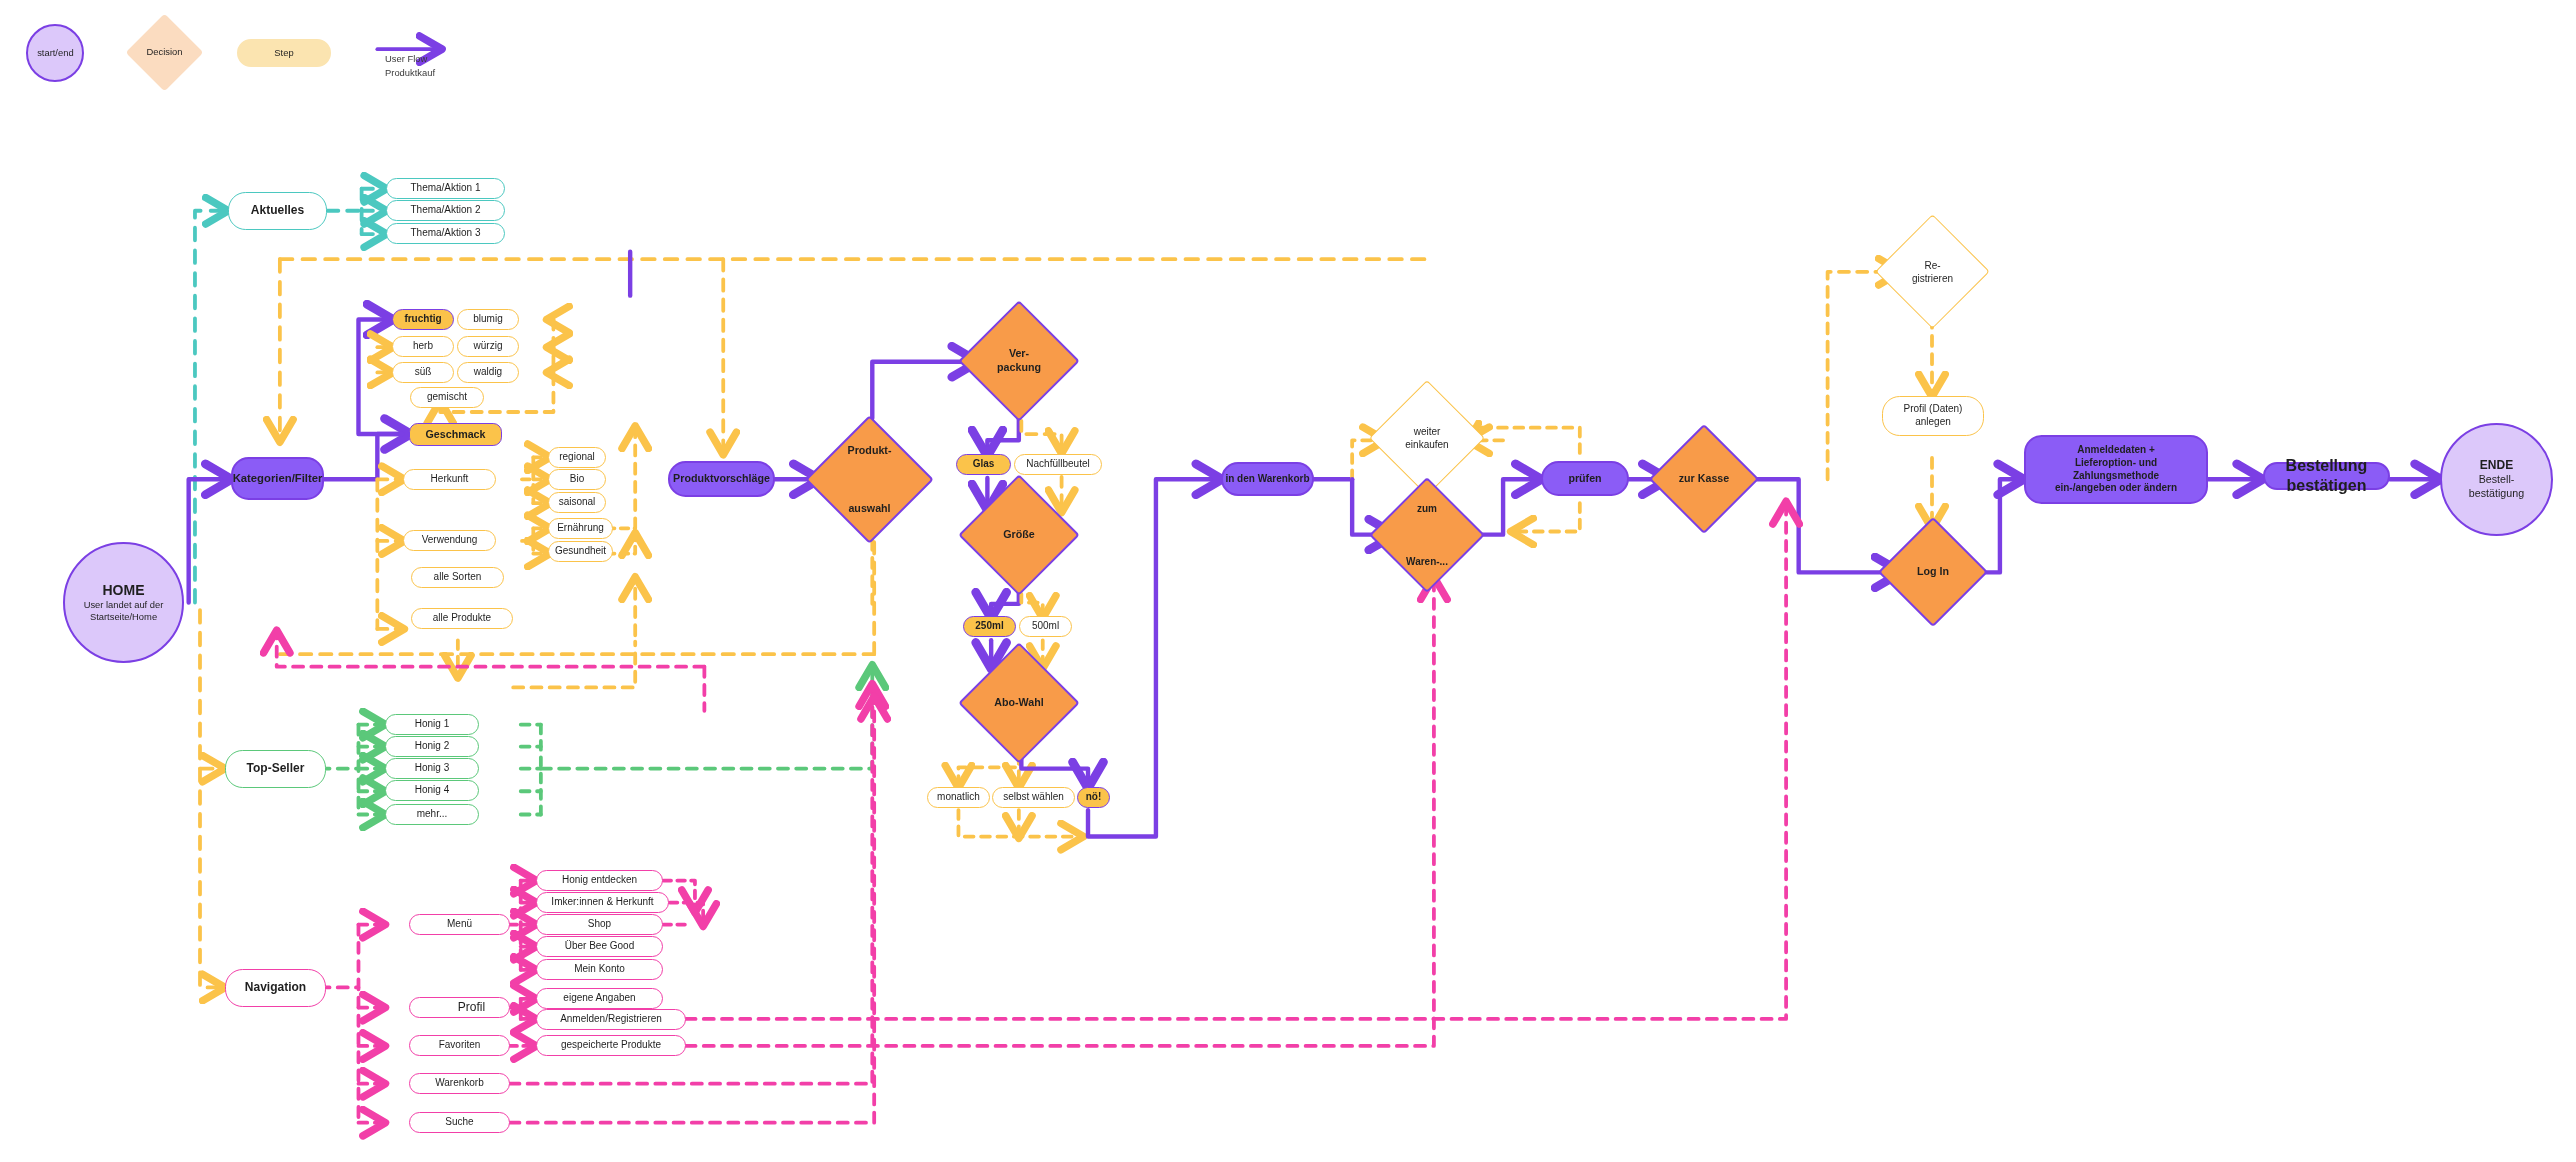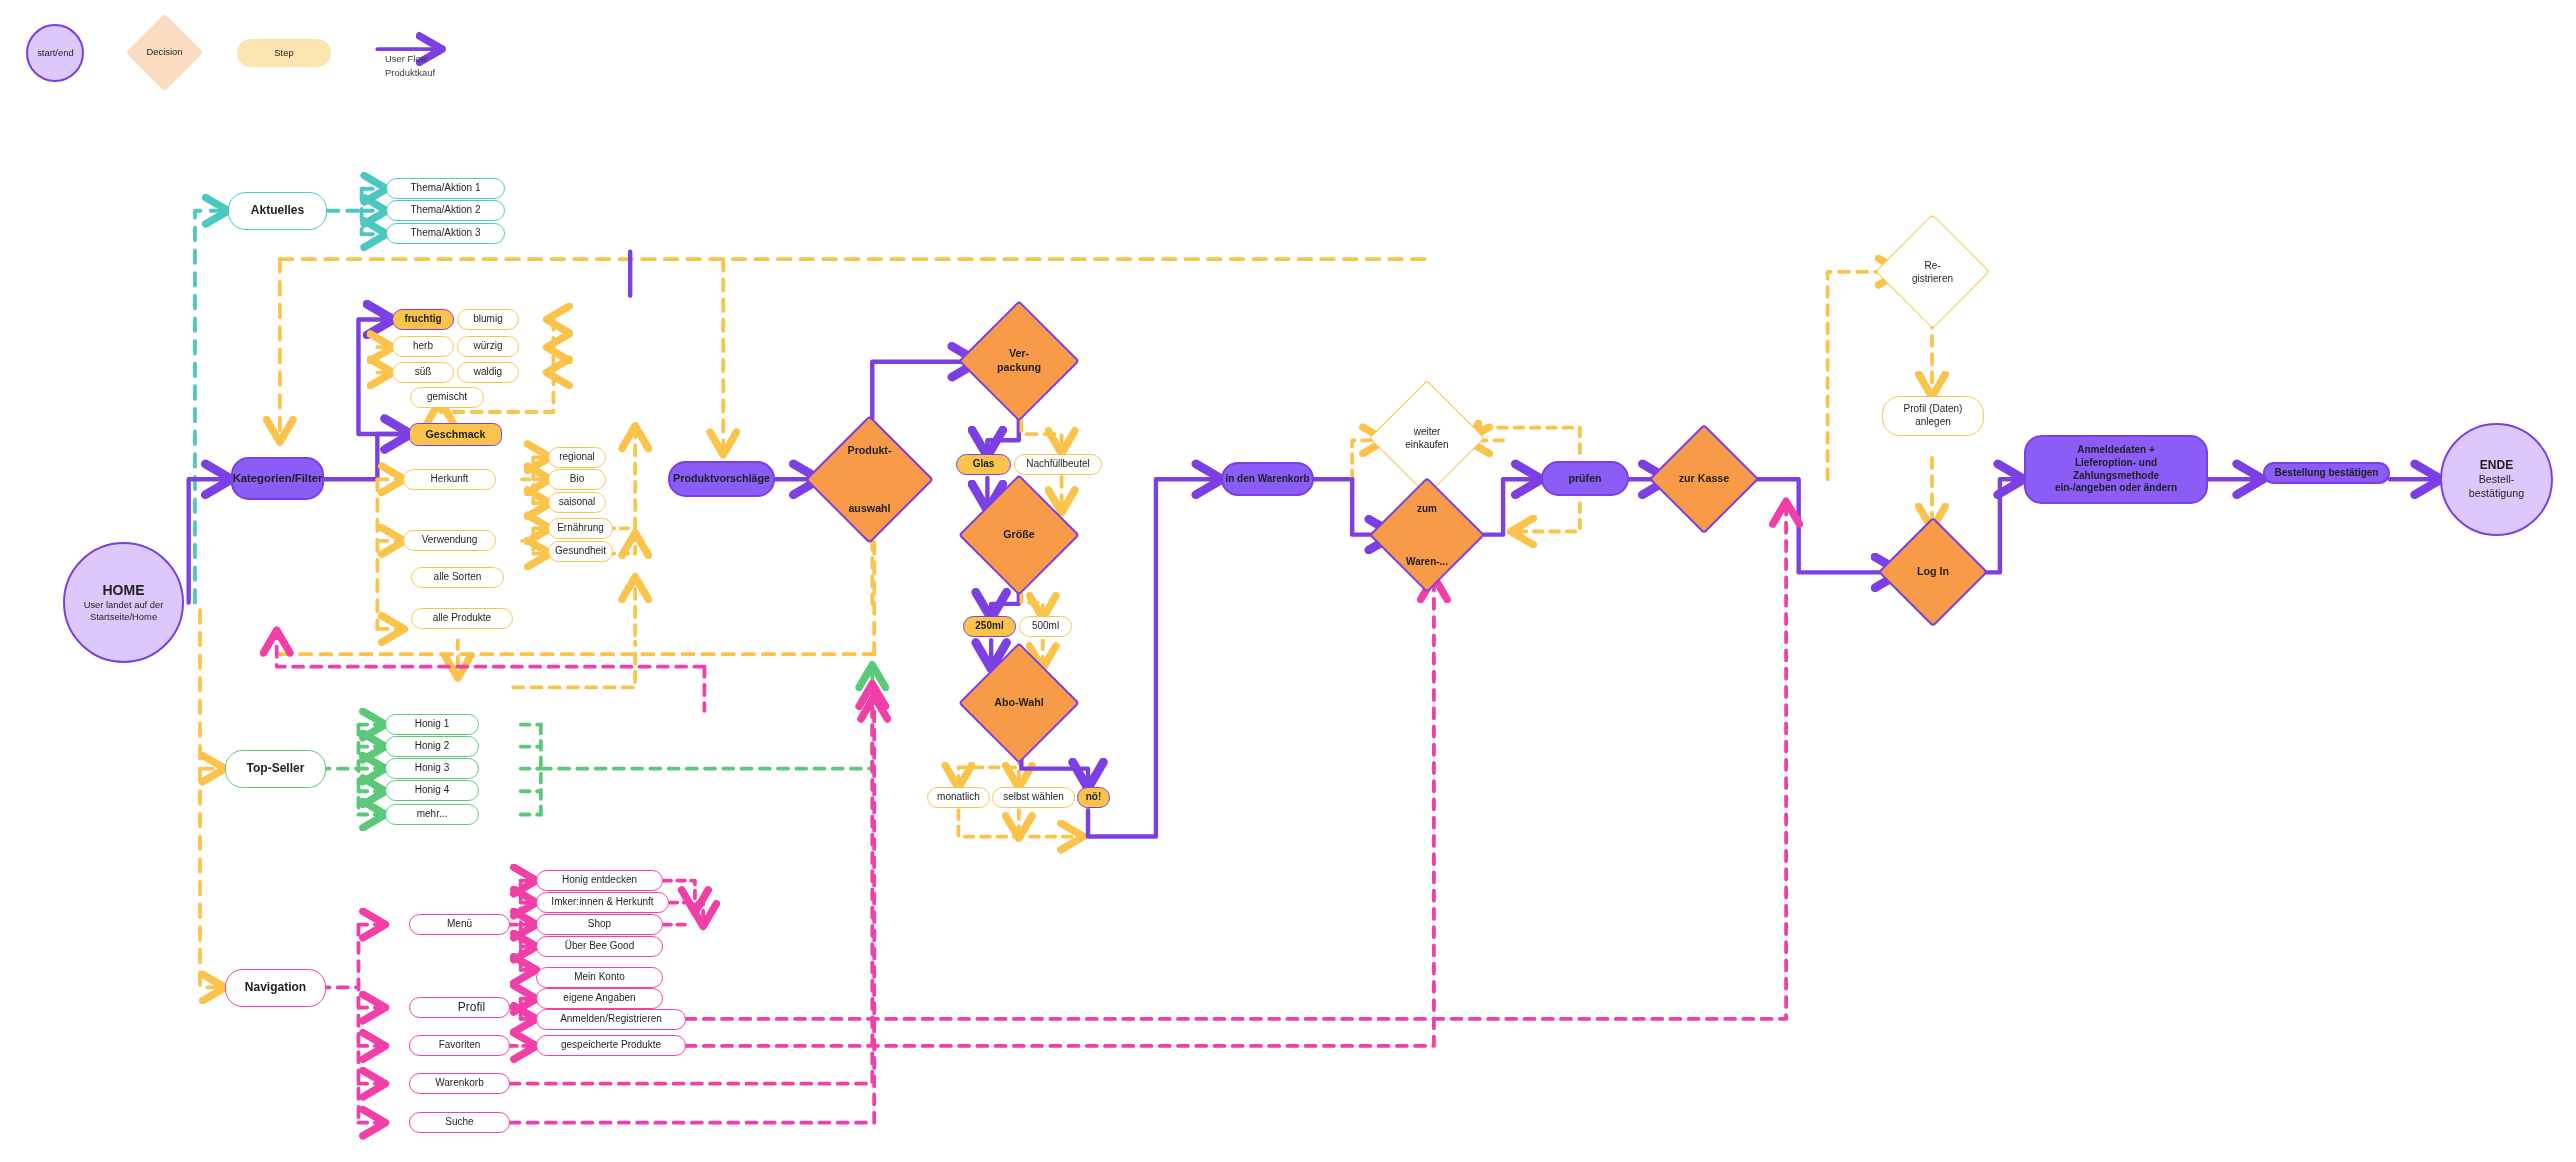--- a/index.html
+++ b/index.html
@@ -443,21 +443,21 @@
     </div>
   </div>
 
   <div class="node rounded v-stepMain" style="left:2024px;top:435px;width:184px;height:69px;flex-direction:column;font-size:10px;">
     <span class="b">Anmeldedaten +</span>
     <span class="b">Lieferoption- und</span>
     <span class="b">Zahlungsmethode</span>
     <span class="b">ein-/angeben oder ändern</span>
   </div>
 
-  <div class="node rounded v-stepMain" style="left:2263px;top:462px;width:127px;height:22px;font-size:10px;justify-content:center;">
+  <div class="node rounded v-stepMain" style="left:2263px;top:462px;width:127px;height:28px;font-size:16px;justify-content:center;">
     <span class="b">Bestellung bestätigen</span>
   </div>
 
   <div class="node ellipse v-purpleStart" style="left:2440px;top:423px;width:113px;height:113px;flex-direction:column;font-size:10.7px;">
     <span class="b" style="font-size:12px;">ENDE</span>
     <span>Bestell-</span>
     <span>bestätigung</span>
   </div>
 
   <div class="node rounded v-green" style="left:225px;top:750px;width:101px;height:38px;font-size:12px;border-width:1.9px;">
@@ -504,21 +504,21 @@
   </div>
   <div class="node pill v-pink" style="left:536px;top:892px;width:133px;height:21px;font-size:10px;">
     <span>Imker:innen &amp; Herkunft</span>
   </div>
   <div class="node pill v-pink" style="left:536px;top:914px;width:127px;height:21px;font-size:10px;">
     <span>Shop</span>
   </div>
   <div class="node pill v-pink" style="left:536px;top:936px;width:127px;height:21px;font-size:10px;">
     <span>Über Bee Good</span>
   </div>
-  <div class="node pill v-pink" style="left:536px;top:959px;width:127px;height:21px;font-size:10px;margin-top:8px;">
+  <div class="node pill v-pink" style="left:536px;top:959px;width:127px;height:21px;font-size:10px;">
     <span>Mein Konto</span>
   </div>
 
   <div class="node pill v-pink" style="left:536px;top:988px;width:127px;height:21px;font-size:10px;">
     <span>eigene Angaben</span>
   </div>
   <div class="node pill v-pink" style="left:536px;top:1009px;width:150px;height:21px;font-size:10px;">
     <span>Anmelden/Registrieren</span>
   </div>
   <div class="node pill v-pink" style="left:536px;top:1035px;width:150px;height:21px;font-size:10px;">

